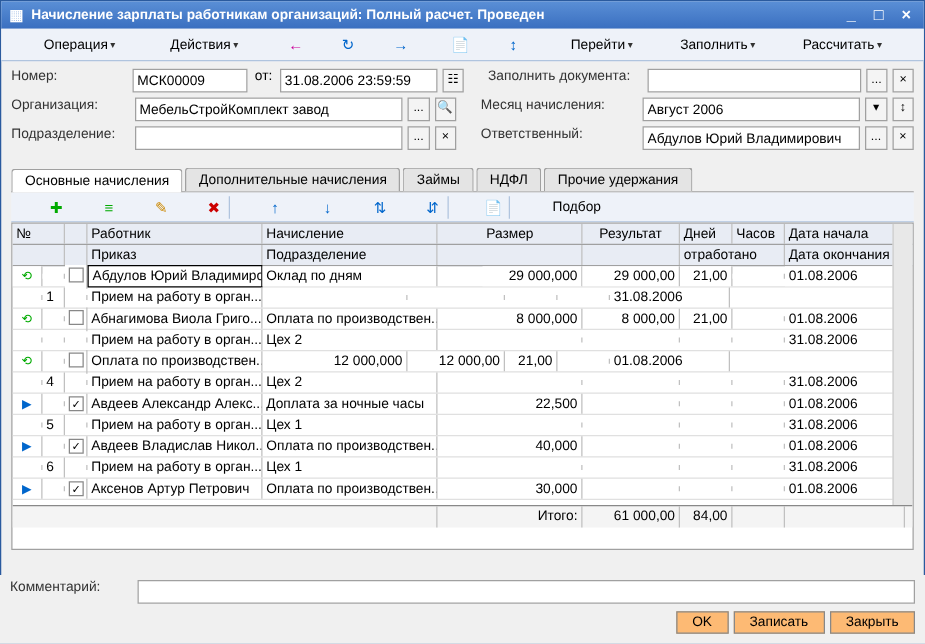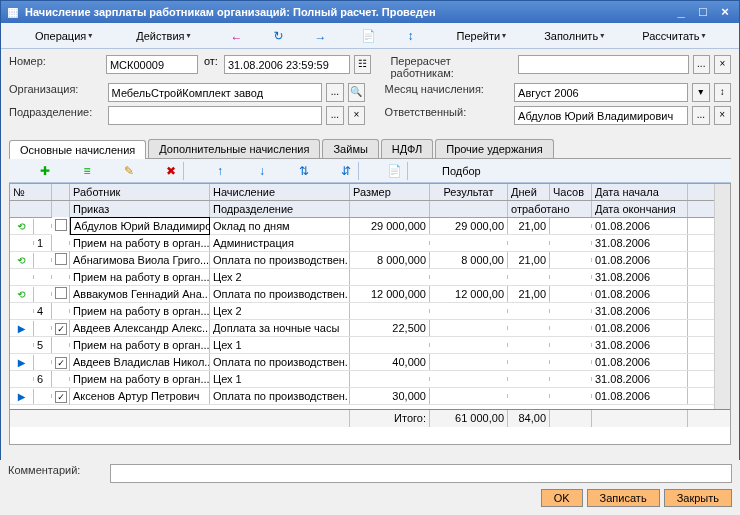--- a/index.html
+++ b/index.html
@@ -24,21 +24,21 @@
 .tab.active { background: #fff; position: relative; top: 1px; }
 .tabbar { height: 24px; background: #eef2f9; border-bottom: 1px solid #b0c4de; display: flex; align-items: center; padding: 2px 4px; gap: 2px; margin: 0 8px; }
 .grid { margin: 0 8px; border: 1px solid #a0a0a0; background: #fff; height: 262px; overflow: hidden; position: relative; }
 .ghead { display: flex; background: #e8ecf4; border-bottom: 1px solid #a0a0a0; }
 .gsubhead { display: flex; background: #e8ecf4; border-bottom: 1px solid #a0a0a0; }
 .gcell { border-right: 1px solid #c0c0c0; padding: 2px 3px; overflow: hidden; white-space: nowrap; }
 .c-n { width: 42px; }
 .c-chk { width: 18px; }
 .c-wrk { width: 140px; }
 .c-nach { width: 140px; }
-.c-size { width: 80px; text-align: right; }
+.c-size { width: 80px; text-align: right; margin-left: 36px; }
 .c-res { width: 78px; text-align: right; }
 .c-days { width: 42px; text-align: right; }
 .c-hrs { width: 42px; text-align: right; }
 .c-date { width: 96px; }
 .grow { display: flex; border-bottom: 1px solid #e0e0e0; height: 17px; align-items: center; }
 .grow.sel .gcell { background: #fff; }
 .grow.sel .c-wrk { border: 1px solid #000; }
 .totalrow { display: flex; border-top: 1px solid #888; background: #f4f4f4; position: absolute; bottom: 17px; left: 0; right: 0; height: 18px; }
 .rowic { width: 24px; display: flex; align-items: center; justify-content: center; }
 .arrow-g { color: #0a0; font-size: 10px; }
@@ -102,21 +102,21 @@
   </div>
 
   <div class="form">
     <div class="row">
       <span class="lbl">Номер:</span>
       <input class="field" style="width: 92px;" value="МСК00009">
       <span style="margin:0 2px">от:</span>
       <input class="field" style="width: 126px;" value="31.08.2006 23:59:59">
       <span class="fbtn">☷</span>
       <span style="width:12px"></span>
-      <span class="lbl2">Перерасчет работникам:</span>
+      <span class="lbl2">Заполнить документа:</span>
       <input class="field" style="width: 180px;" value="">
       <span class="fbtn">...</span>
       <span class="fbtn">×</span>
     </div>
     <div class="row">
       <span class="lbl">Организация:</span>
       <input class="field" style="width: 222px;" value="МебельСтройКомплект завод">
       <span class="fbtn">...</span>
       <span class="fbtn">🔍</span>
       <span style="width:12px"></span>
@@ -197,21 +197,20 @@
           <div class="gcell c-res">29 000,00</div>
           <div class="gcell c-days">21,00</div>
           <div class="gcell c-hrs"></div>
           <div class="gcell c-date">01.08.2006</div>
         </div>
         <div class="grow">
           <div class="gcell rowic" style="width:24px"></div>
           <div class="gcell" style="width:18px">1</div>
           <div class="gcell c-chk"></div>
           <div class="gcell c-wrk">Прием на работу в орган...</div>
-          <div class="gcell c-nach">Администрация</div>
           <div class="gcell c-size"></div>
           <div class="gcell c-res"></div>
           <div class="gcell c-days"></div>
           <div class="gcell c-hrs"></div>
           <div class="gcell c-date">31.08.2006</div>
         </div>
         <div class="grow">
           <div class="gcell rowic" style="width:24px">
             <span class="arrow-g">⟲</span>
           </div>
@@ -236,21 +235,20 @@
           <div class="gcell c-days"></div>
           <div class="gcell c-hrs"></div>
           <div class="gcell c-date">31.08.2006</div>
         </div>
         <div class="grow">
           <div class="gcell rowic" style="width:24px">
             <span class="arrow-g">⟲</span>
           </div>
           <div class="gcell" style="width:18px"></div>
           <div class="gcell c-chk"><span class="chk"></span></div>
-          <div class="gcell c-wrk">Аввакумов Геннадий Ана...</div>
           <div class="gcell c-nach">Оплата по производствен...</div>
           <div class="gcell c-size">12 000,000</div>
           <div class="gcell c-res">12 000,00</div>
           <div class="gcell c-days">21,00</div>
           <div class="gcell c-hrs"></div>
           <div class="gcell c-date">01.08.2006</div>
         </div>
         <div class="grow">
           <div class="gcell rowic" style="width:24px"></div>
           <div class="gcell" style="width:18px">4</div>

